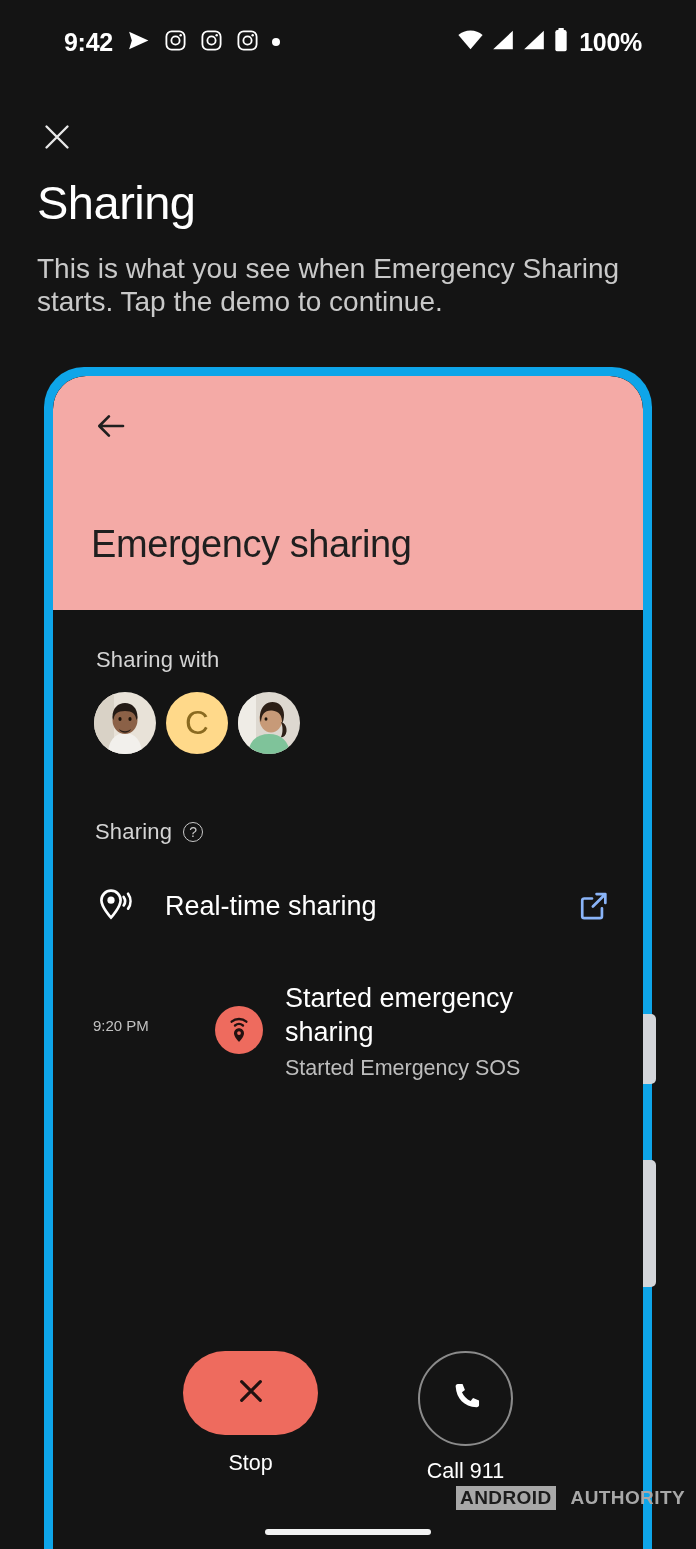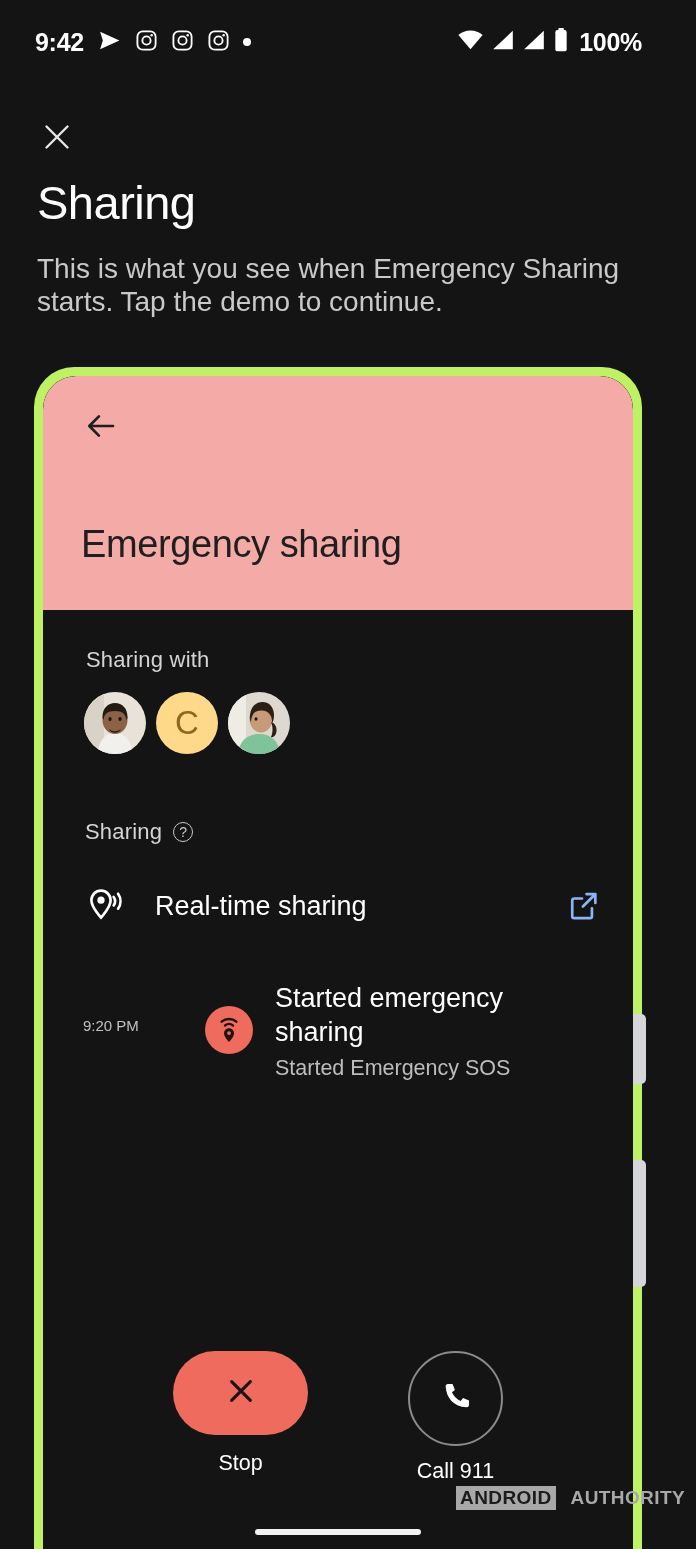--- a/index.html
+++ b/index.html
@@ -8,21 +8,21 @@
     background:#141414;
     font-family:"Liberation Sans", sans-serif;
     overflow:hidden;
   }
   .screen { position:relative; width:696px; height:1549px; background:#141414; }
 
   
   .statusbar {
     position:absolute; top:0; left:0; width:688px; height:84px;
     display:flex; align-items:center; justify-content:space-between;
-    padding:0 46px 0 35px;
+    padding:0 46px 0 64px;
   }
   .sb-left { display:flex; align-items:center; gap:13px; }
   .sb-time { color:#fff; font-size:25px; font-weight:600; letter-spacing:-0.3px; }
   .sb-right { display:flex; align-items:center; gap:7px; }
   .sb-pct { color:#fff; font-size:25px; font-weight:600; margin-left:3px; letter-spacing:-0.3px;text-align:center; }
   .dot-ic { width:8px; height:8px; border-radius:50%; background:#fff; display:inline-block; }
 
   
   .close-btn {
     position:absolute; left:38px; top:120px;
@@ -32,24 +32,24 @@
     position:absolute; left:37px; top:175px;
     color:#fff; font-size:47px; font-weight:400; letter-spacing:-0.5px;
   }
   .page-sub {
     position:absolute; left:37px; top:252px; width:620px;
     color:#c9c9c9; font-size:28px; line-height:33px; font-weight:400;
   }
 
   
   .phone {
-    position:absolute; left:34px; top:367px;
+    position:absolute; left:44px; top:367px;
     width:608px; height:1182px;
     border-radius:40px 40px 0 0;
-    background:#bef264;
+    background:#0ea5e9;
     padding:9px 9px 0 9px;
     overflow:visible;
   }
   .phone-inner {
     position:relative; width:100%; height:100%;
     border-radius:33px 33px 0 0;
     background:#141414; overflow:hidden;
   }
   .side-btn {
     position:absolute; left:598px; width:14px;

